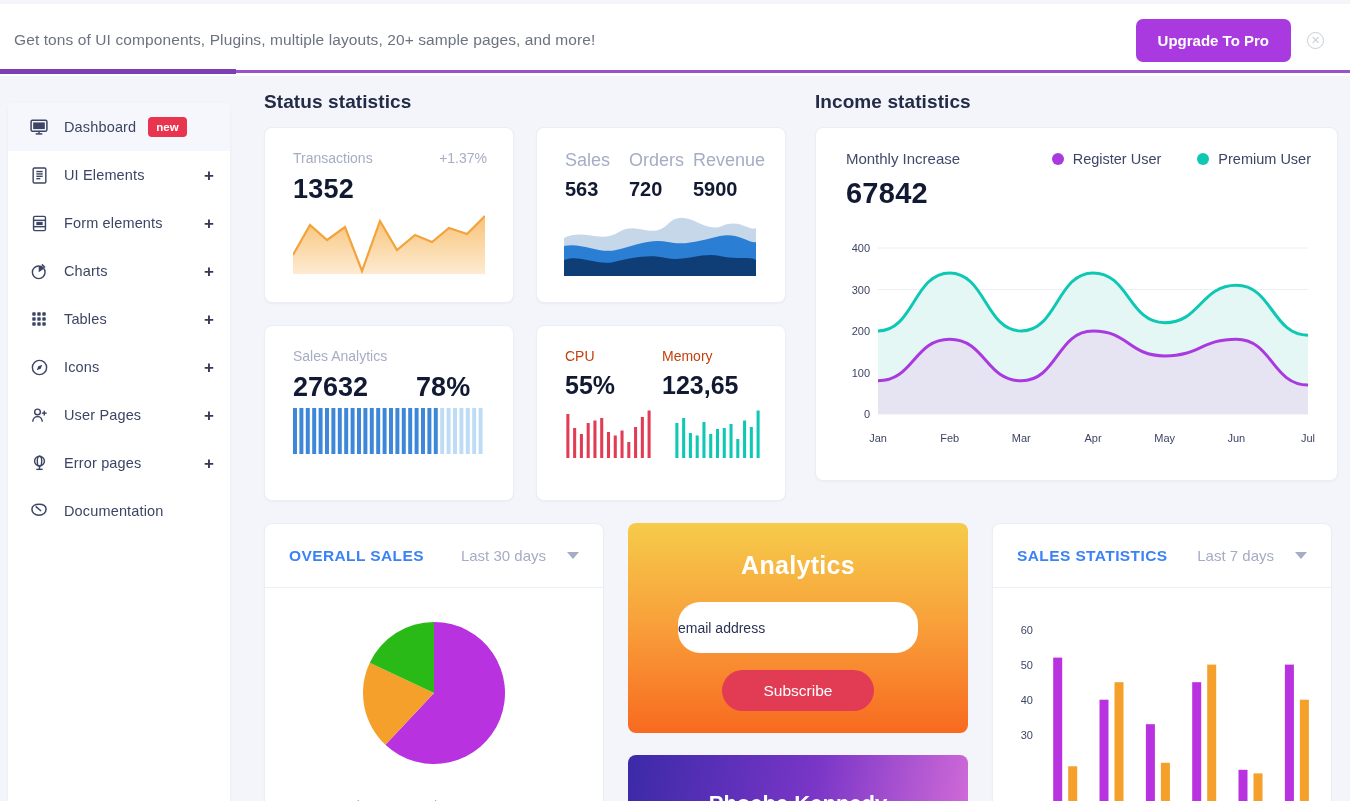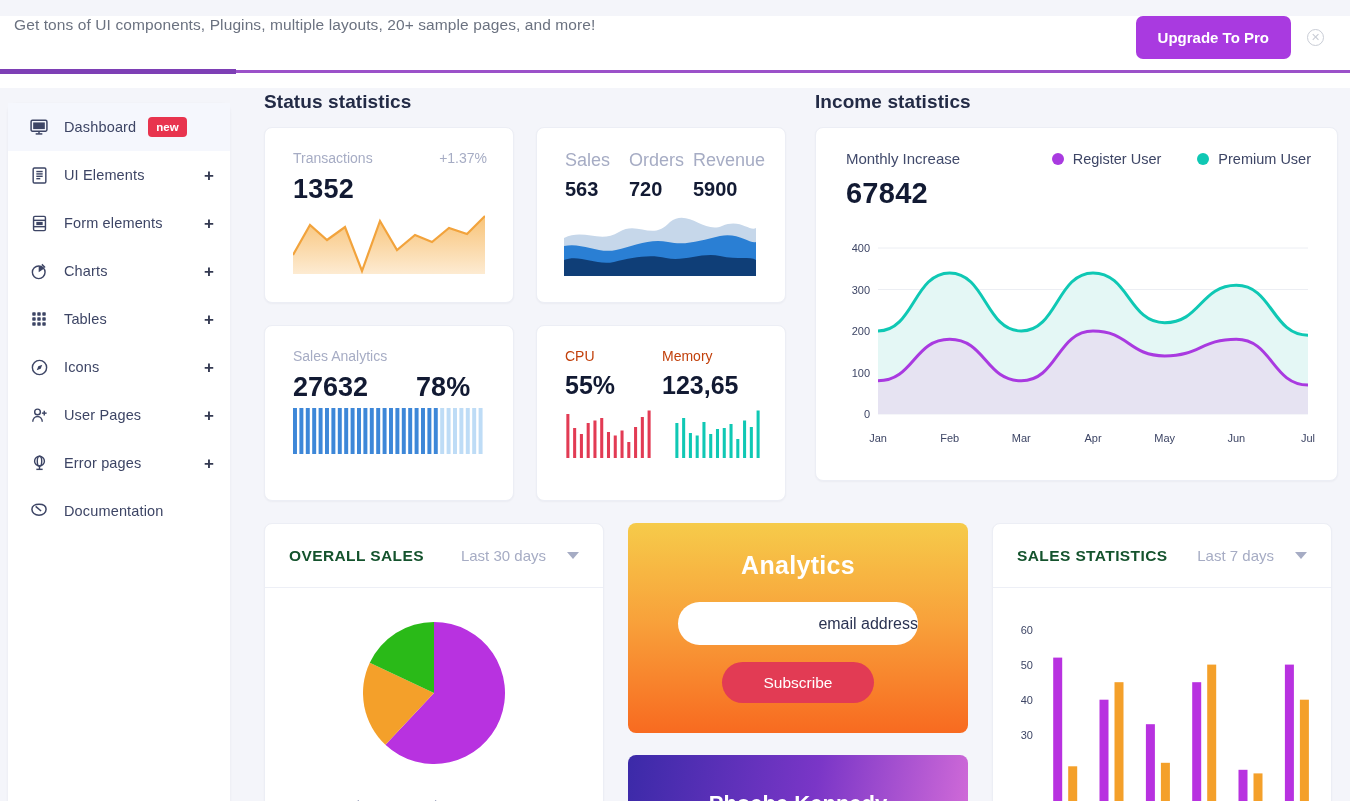--- a/index.html
+++ b/index.html
@@ -4,22 +4,22 @@
 <style>
   * { box-sizing: border-box; margin: 0; padding: 0; }
   html, body {
     width: 1350px; height: 801px;
     font-family: "Liberation Sans", sans-serif;
     background: #f4f5fa;
     overflow: hidden;
   }
   
   .promo-bar {
-    position: absolute; top: 16px; left: 0; width: 1350px; height: 72px;
-    background: #ffffff; display: flex; align-items: flex-start;
+    position: absolute; top: 4px; left: 0; width: 1350px; height: 72px;
+    background: #ffffff; display: flex; align-items: center;
     padding: 0 18px 0 14px;
   }
   .promo-text { font-size: 15.5px; color: #6b7280; letter-spacing: .1px; }
   .promo-right { margin-left: auto; display: flex; align-items: center; gap: 16px; }
   .upgrade-btn {
     background: #a93ae0; color: #fff; border: none; border-radius: 7px;
     font-size: 15px; font-weight: bold; padding: 13px 22px; cursor: pointer;
     font-family: "Liberation Sans", sans-serif;
   }
   .close-icon {
@@ -108,36 +108,36 @@
   .legend-item { display: flex; align-items: center; gap: 9px; font-size: 14.5px; color: #3d4565; }
   .dot { width: 12px; height: 12px; border-radius: 50%; display: inline-block; }
   .income-big { font-size: 29px; font-weight: bold; color: #121a33; margin-top: 10px; letter-spacing: .3px; }
 
   
   .bottom-row { display: flex; gap: 24px; margin-top: 22px; }
   .panel-head {
     height: 64px; display: flex; align-items: center; padding: 0 24px;
     border-bottom: 1px solid #edeff6;
   }
-  .panel-title { font-size: 15.5px; font-weight: bold; color: #14532d; letter-spacing: .4px; }
+  .panel-title { font-size: 15.5px; font-weight: bold; color: #3b82f6; letter-spacing: .4px; }
   .panel-sel { margin-left: auto; display: flex; align-items: center; gap: 21px; color: #a6acc4; font-size: 15px; cursor: pointer; }
   .caret { width: 0; height: 0; border-left: 6px solid transparent; border-right: 6px solid transparent; border-top: 7px solid #a6acc4; }
   .pie-wrap { height: 210px; display: flex; align-items: center; justify-content: center; }
   .pie-legend { display: flex; justify-content: space-around; padding: 0 18px; }
   .pie-legend span { font-size: 14px; color: #a6acc4; }
 
   .newsletter {
     width: 340px; height: 210px; border-radius: 8px;
     background: linear-gradient(180deg, #f6cb4a 0%, #f8a03a 48%, #f86a20 100%);
     display: flex; flex-direction: column; align-items: center; padding-top: 28px;
   }
   .nl-title { color: #fff; font-size: 25px; font-weight: bold; letter-spacing: .3px; }
   .nl-input {
-    width: 240px; height: 43px; border-radius: 22px; border: none; outline: none;
-    margin-top: 22px; text-align: right; font-size: 16px; color: #2b3352;
+    width: 240px; height: 51px; border-radius: 22px; border: none; outline: none;
+    margin-top: 22px; text-align: left; font-size: 14px; color: #2b3352;
     font-family: "Liberation Sans", sans-serif; background: #fff;
   }
   .nl-input::placeholder { color: #2b3352; }
   .nl-btn {
     margin-top: 17px; width: 152px; height: 41px; border-radius: 21px; border: none;
     background: #e23b54; color: #fff; font-size: 15.5px; cursor: pointer;
     font-family: "Liberation Sans", sans-serif;
   }
   .profile-card {
     width: 340px; height: 62px; margin-top: 22px; border-radius: 8px 8px 0 0;

